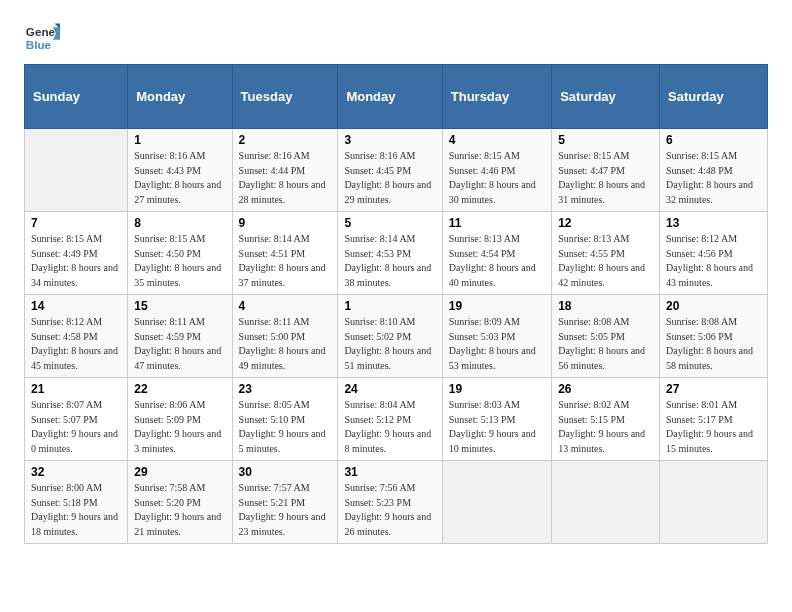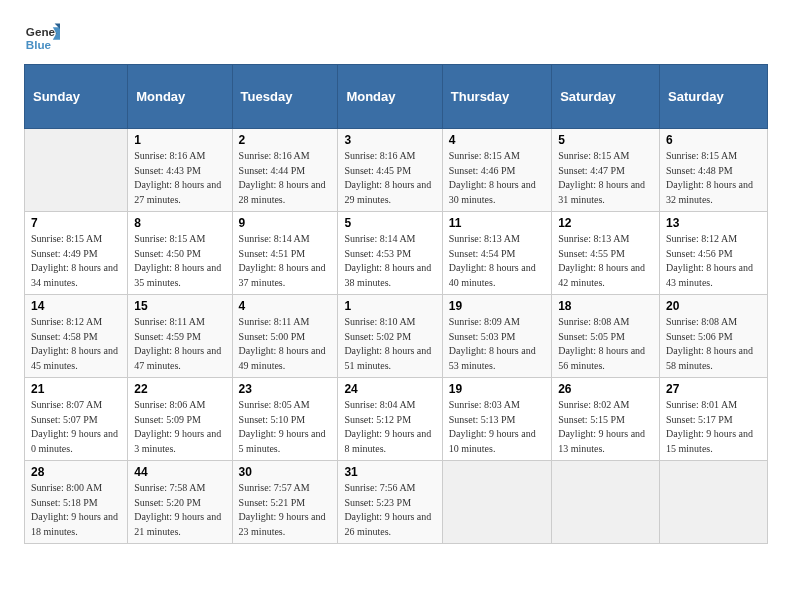--- a/index.html
+++ b/index.html
@@ -226,25 +226,25 @@
           <span class="day-num">26</span>
           <div class="day-info">Sunrise: 8:02 AM<br>Sunset: 5:15 PM<br>Daylight: 9 hours and 13 minutes.</div>
         </td>
         <td>
           <span class="day-num">27</span>
           <div class="day-info">Sunrise: 8:01 AM<br>Sunset: 5:17 PM<br>Daylight: 9 hours and 15 minutes.</div>
         </td>
       </tr>
       <tr>
         <td>
-          <span class="day-num">28</span>
+          <span class="day-num">32</span>
           <div class="day-info">Sunrise: 8:00 AM<br>Sunset: 5:18 PM<br>Daylight: 9 hours and 18 minutes.</div>
         </td>
         <td>
-          <span class="day-num">44</span>
+          <span class="day-num">29</span>
           <div class="day-info">Sunrise: 7:58 AM<br>Sunset: 5:20 PM<br>Daylight: 9 hours and 21 minutes.</div>
         </td>
         <td>
           <span class="day-num">30</span>
           <div class="day-info">Sunrise: 7:57 AM<br>Sunset: 5:21 PM<br>Daylight: 9 hours and 23 minutes.</div>
         </td>
         <td>
           <span class="day-num">31</span>
           <div class="day-info">Sunrise: 7:56 AM<br>Sunset: 5:23 PM<br>Daylight: 9 hours and 26 minutes.</div>
         </td>

